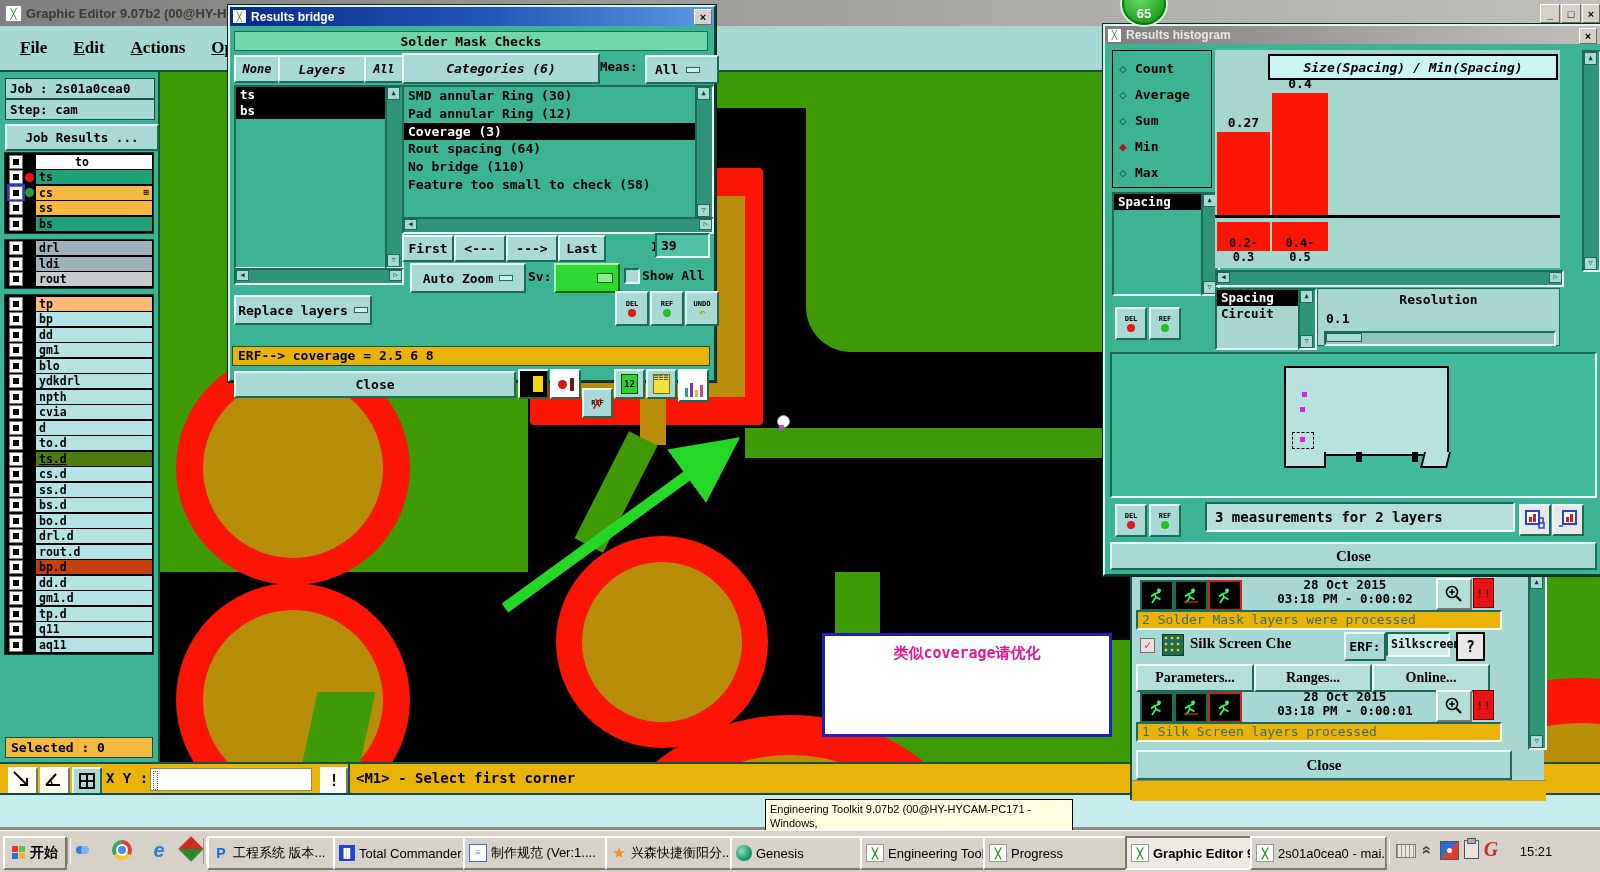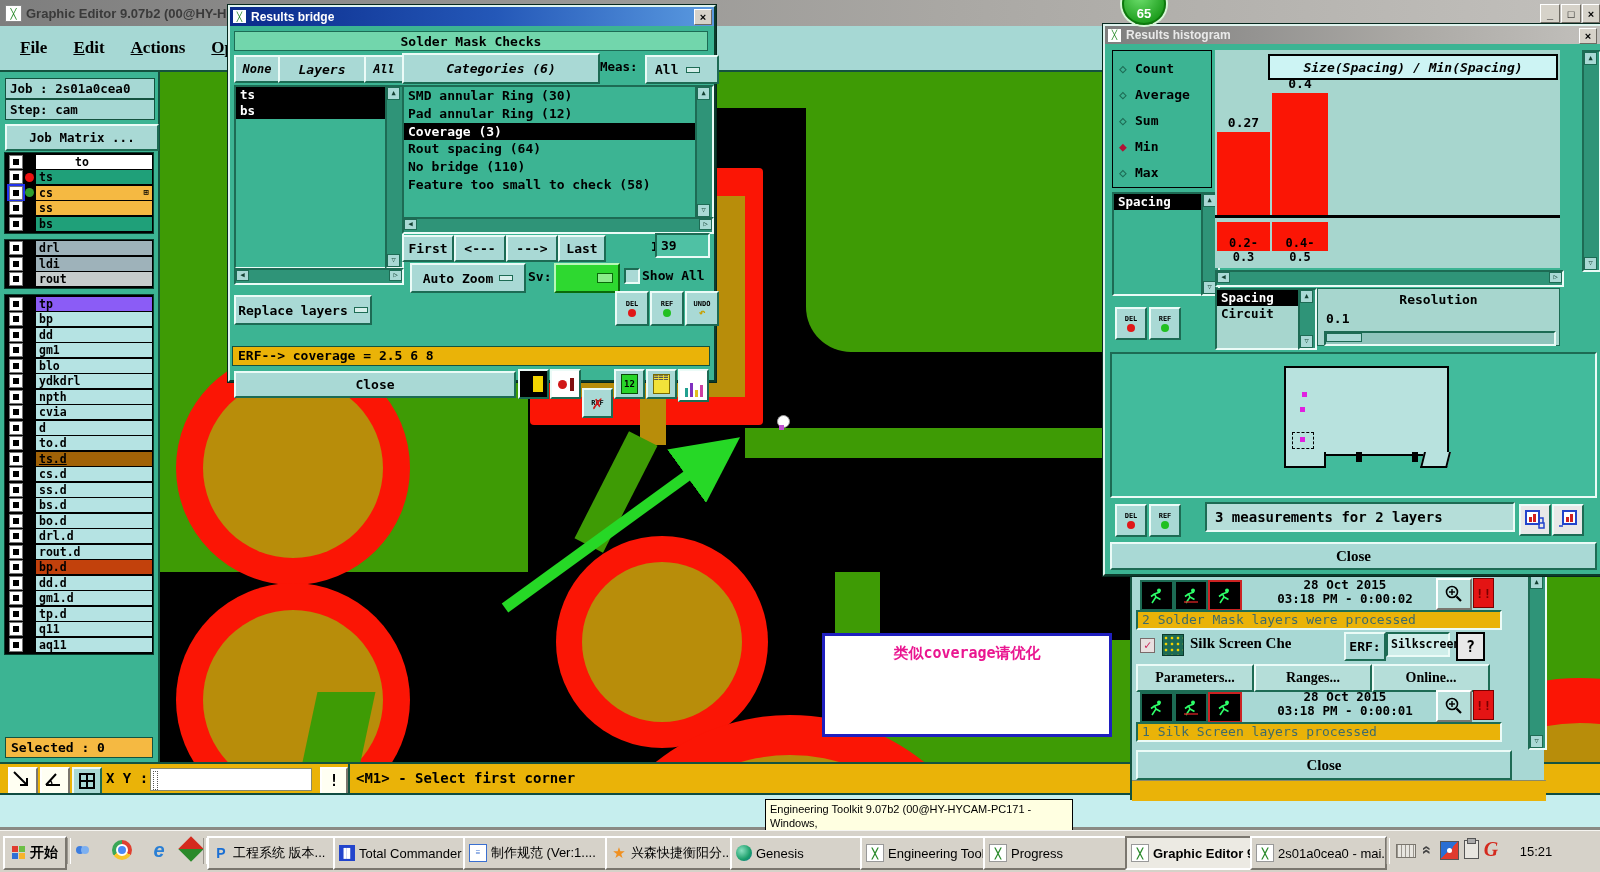--- a/index.html
+++ b/index.html
@@ -156,21 +156,21 @@
   </div>
 
   <div class="abs" style="left:0;top:72px;width:160px;height:690px;background:#3cb493;border-right:2px solid #14523f;box-sizing:border-box;">
     <div class="abs" style="left:5px;top:6px;width:150px;height:21px;background:#a6d8d4;border:1px solid #14523f;font-size:12.5px;line-height:19px;padding-left:4px;box-sizing:border-box;">
       <span>Job : 2s01a0cea0</span>
     </div>
     <div class="abs" style="left:5px;top:27px;width:150px;height:21px;background:#a6d8d4;border:1px solid #14523f;font-size:12.5px;line-height:19px;padding-left:4px;box-sizing:border-box;">
       <span>Step: cam</span>
     </div>
     <div class="abs btn" style="left:5px;top:52px;width:150px;height:23px;font-size:12.5px;">
-      <span>Job Matrix ...</span>
+      <span>Job Results ...</span>
     </div>
 
     <div class="abs" style="left:4px;top:80px;width:150px;">
       <div class="lgroup">
 
           <div class="lrow">
             <span class="lcb">
               <span class="lcbi"></span>
             </span>
             <span class="ldot"></span>
@@ -240,21 +240,21 @@
             <span class="lname" style="background: rgb(198, 204, 204);">rout</span>
           </div>
         </div>
       <div class="lgroup">
 
           <div class="lrow">
             <span class="lcb">
               <span class="lcbi"></span>
             </span>
             <span class="ldot"></span>
-            <span class="lname" style="background: #8b5cf6;">tp</span>
+            <span class="lname" style="background: #fdba74;">tp</span>
           </div>
 
           <div class="lrow">
             <span class="lcb">
               <span class="lcbi"></span>
             </span>
             <span class="ldot"></span>
             <span class="lname" style="background: rgb(181, 227, 227);">bp</span>
           </div>
 
@@ -320,21 +320,21 @@
             </span>
             <span class="ldot"></span>
             <span class="lname" style="background: rgb(181, 227, 227);">to.d</span>
           </div>
 
           <div class="lrow">
             <span class="lcb">
               <span class="lcbi"></span>
             </span>
             <span class="ldot"></span>
-            <span class="lname" style="background: #a16207; text-decoration: underline;">ts.d</span>
+            <span class="lname" style="background: #4d7c0f; text-decoration: underline;">ts.d</span>
           </div>
 
           <div class="lrow">
             <span class="lcb">
               <span class="lcbi"></span>
             </span>
             <span class="ldot"></span>
             <span class="lname" style="background: rgb(181, 227, 227);">cs.d</span>
           </div>
 

